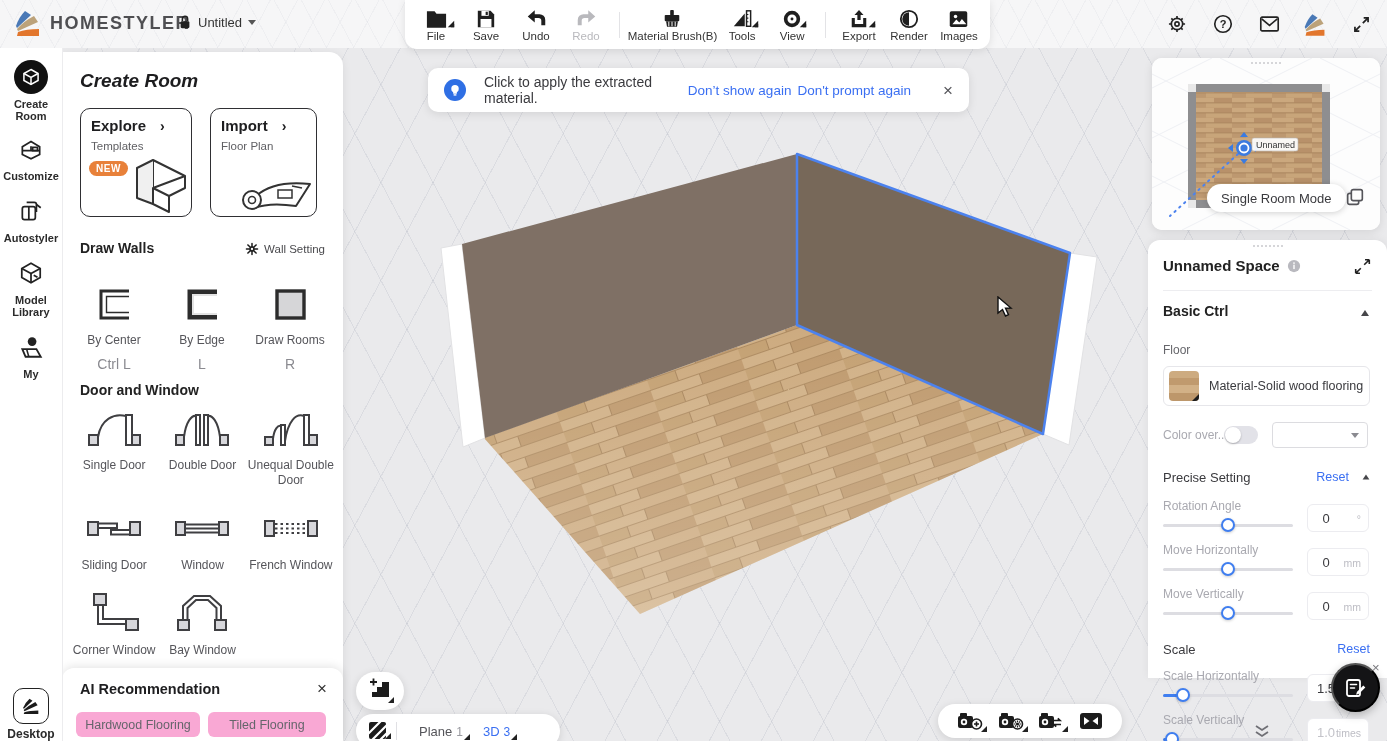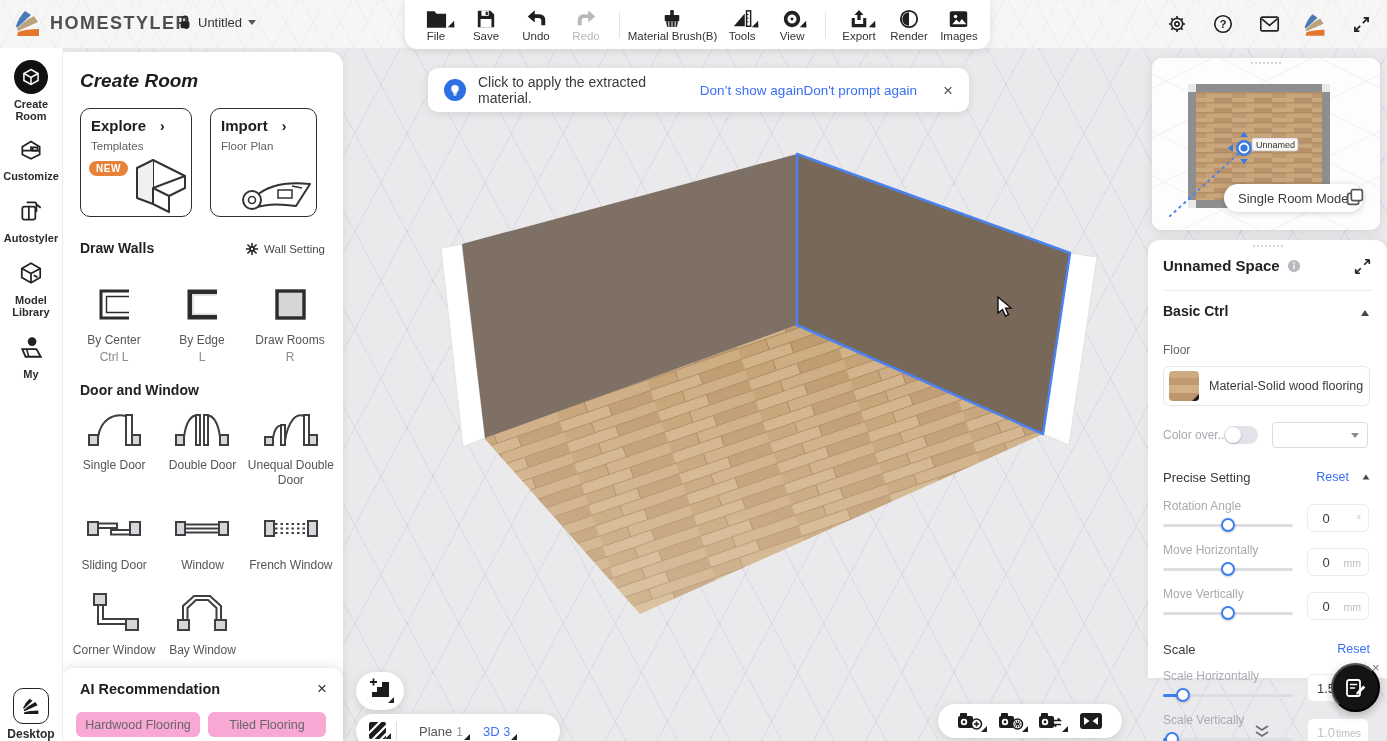--- a/index.html
+++ b/index.html
@@ -63,41 +63,41 @@
   .badge-new{position:absolute;left:8px;top:52px;background:#e8813a;color:#fff;font-size:10px;font-weight:700;
     padding:2px 7px;border-radius:9px;letter-spacing:.5px;}
   .card-art{position:absolute;right:2px;bottom:2px;}
   .sec-head{position:absolute;font-size:14px;font-weight:700;color:#222;}
   .wall-setting{position:absolute;right:18px;top:190px;display:flex;align-items:center;gap:5px;cursor:pointer;}
   .wall-setting span{font-size:11.5px;color:#4a4a4e;}
   .tools-row{position:absolute;left:8px;top:228px;width:265px;display:flex;}
   .tool-item{width:88px;display:flex;flex-direction:column;align-items:center;cursor:pointer;}
   .tool-item .ticon{height:44px;display:flex;align-items:flex-end;}
   .tool-name{font-size:12px;color:#55555a;margin-top:9px;line-height:15px;text-align:center;}
-  .tool-key{font-size:12px;color:#8a8a90;margin-top:2px;}
+  .tool-key{font-size:14px;color:#8a8a90;margin-top:8px;}
   .dw-grid{position:absolute;left:8px;top:352px;width:265px;display:grid;grid-template-columns:repeat(3,1fr);row-gap:16px;}
   .dw-item{display:flex;flex-direction:column;align-items:center;cursor:pointer;}
   .dw-item .dicon{height:46px;display:flex;align-items:flex-end;}
   .dw-name{font-size:12px;color:#55555a;margin-top:8px;line-height:15px;text-align:center;}
 
   
   .notif{position:absolute;left:428px;top:68px;width:541px;height:44px;background:#fff;border-radius:10px;
-    box-shadow:0 2px 10px rgba(0,0,0,.10);z-index:10;display:flex;align-items:center;padding:16px 16px;}
+    box-shadow:0 2px 10px rgba(0,0,0,.10);z-index:10;display:flex;align-items:center;padding:16px 16px;gap:6px;}
   .notif-bulb{width:22px;height:22px;border-radius:50%;background:#2f6fe4;display:flex;align-items:center;justify-content:center;flex:none;}
   .notif-text{font-size:14px;color:#3a3a3e;margin-left:12px;margin-right:auto;}
   .notif-link{font-size:13.5px;color:#3a6ff2;cursor:pointer;white-space:nowrap;}
   .notif-link + .notif-link{margin-left:0;}
   .notif-close{margin-left:26px;font-size:17px;color:#55555a;cursor:pointer;line-height:1;}
 
   
   .minimap{position:absolute;left:1152px;top:58px;width:228px;height:172px;background:#fff;border-radius:10px;
     box-shadow:0 2px 10px rgba(0,0,0,.10);z-index:10;overflow:hidden;}
   .drag-dots{position:absolute;left:50%;transform:translateX(-50%);top:4px;display:flex;gap:2px;}
   .drag-dots i{width:2px;height:2px;border-radius:50%;background:#c9c9cd;display:block;}
-  .mode-pill{position:absolute;left:72px;top:126px;height:28px;padding:0 14px;background:#fff;border-radius:14px;
+  .mode-pill{position:absolute;left:55px;top:126px;height:28px;padding:0 14px;background:#fff;border-radius:14px;
     box-shadow:0 1px 6px rgba(0,0,0,.18);display:flex;align-items:center;font-size:13px;color:#3a3a3e;cursor:pointer;white-space:nowrap;}
   .copy-btn{position:absolute;left:192px;top:128px;cursor:pointer;}
 
   
   .props{position:absolute;left:1148px;top:240px;width:239px;height:438px;background:#fff;z-index:10;
     border-radius:12px 12px 0 0;box-shadow:0 -1px 8px rgba(0,0,0,.06);}
   .props .row-abs{position:absolute;}
   .p-title{font-size:15px;font-weight:700;color:#222;}
   .p-divider{position:absolute;left:15px;right:15px;top:50px;height:1px;background:#ededf0;}
   .p-sec{font-size:14px;font-weight:700;color:#222;}

